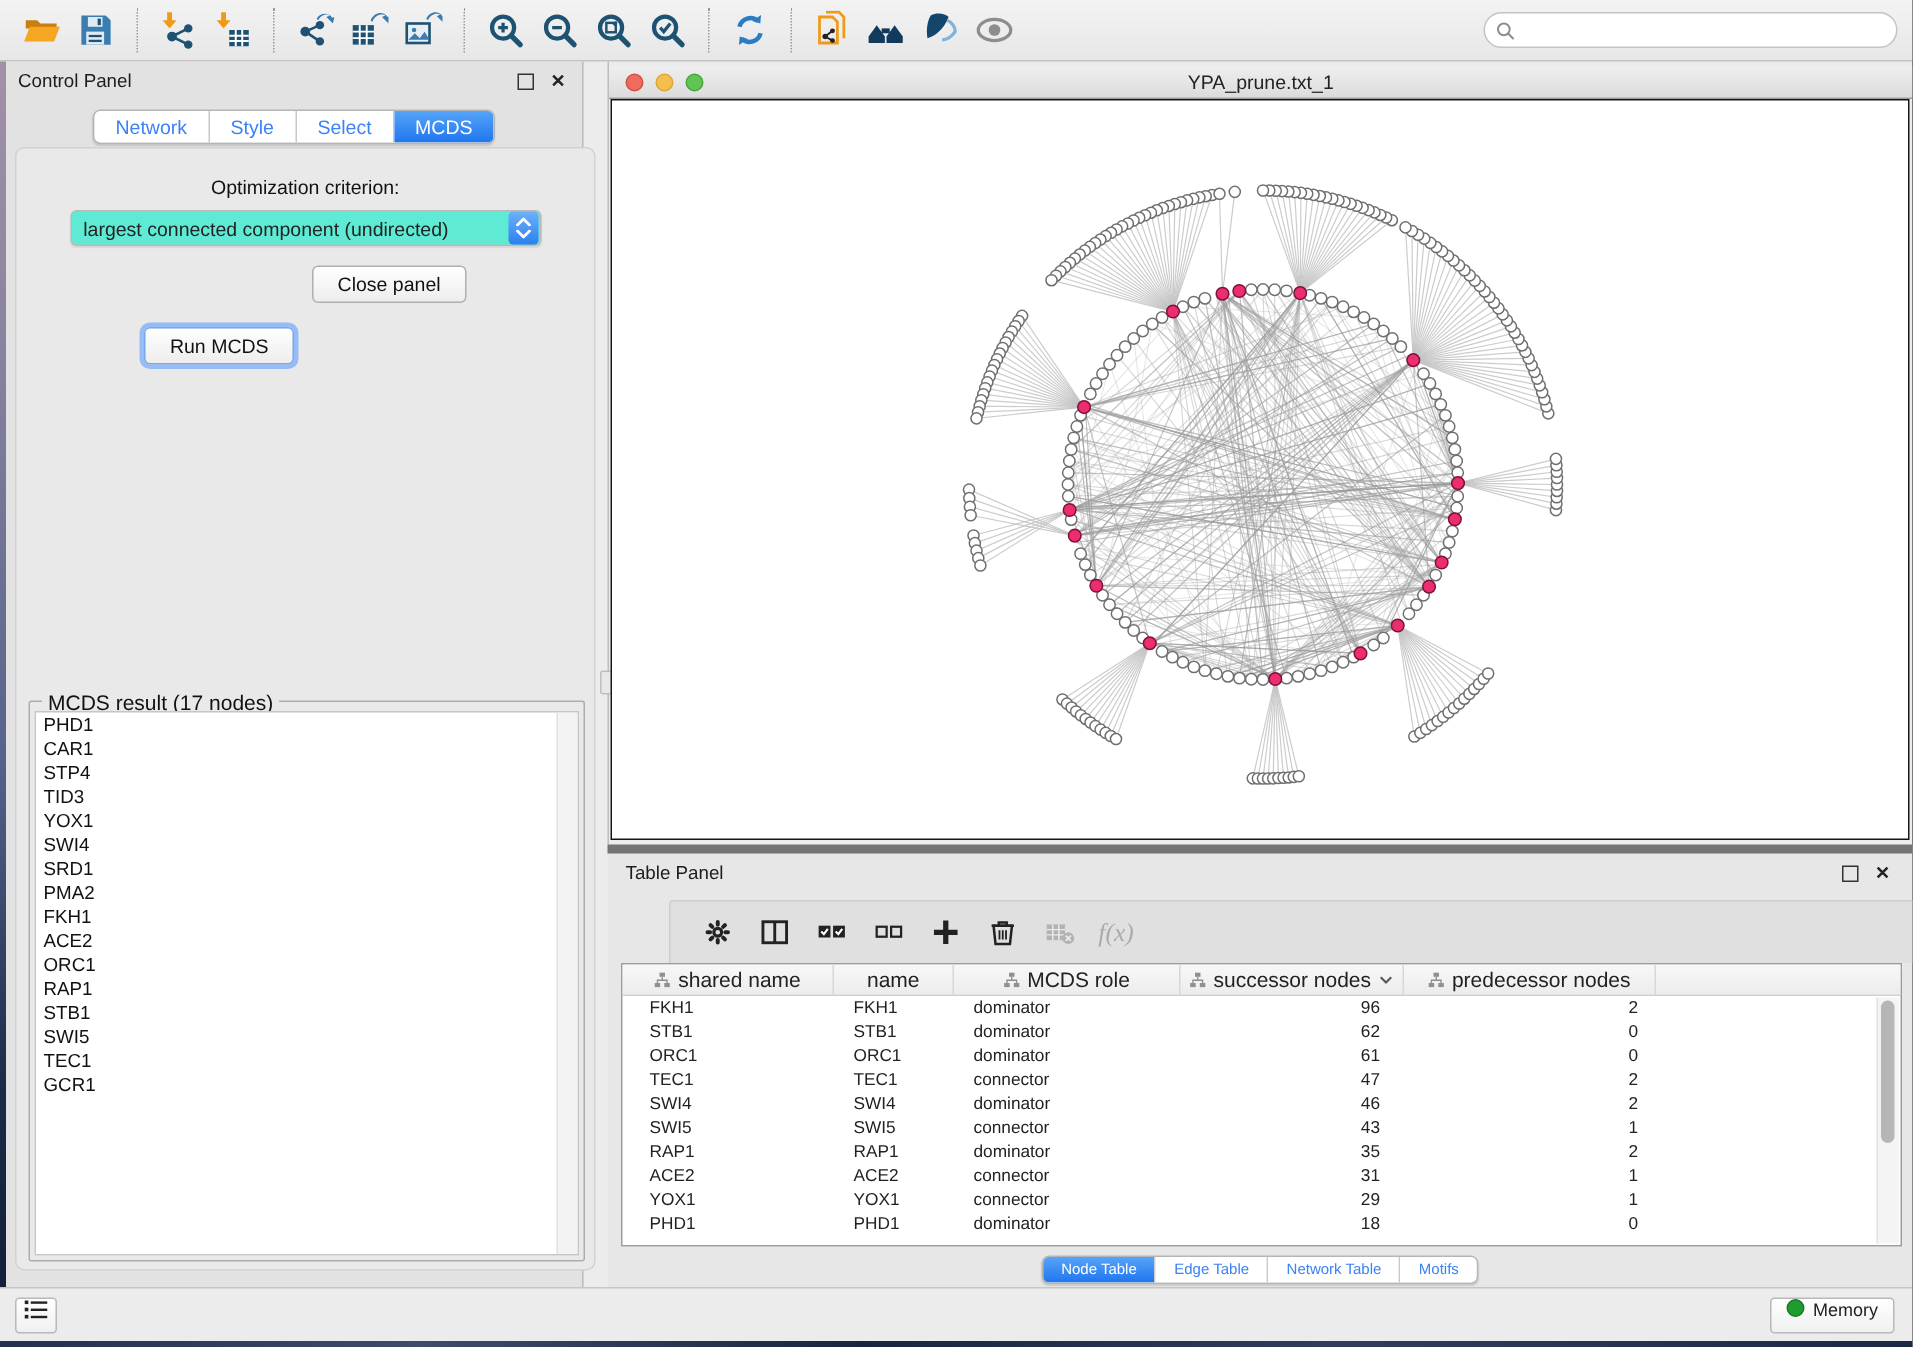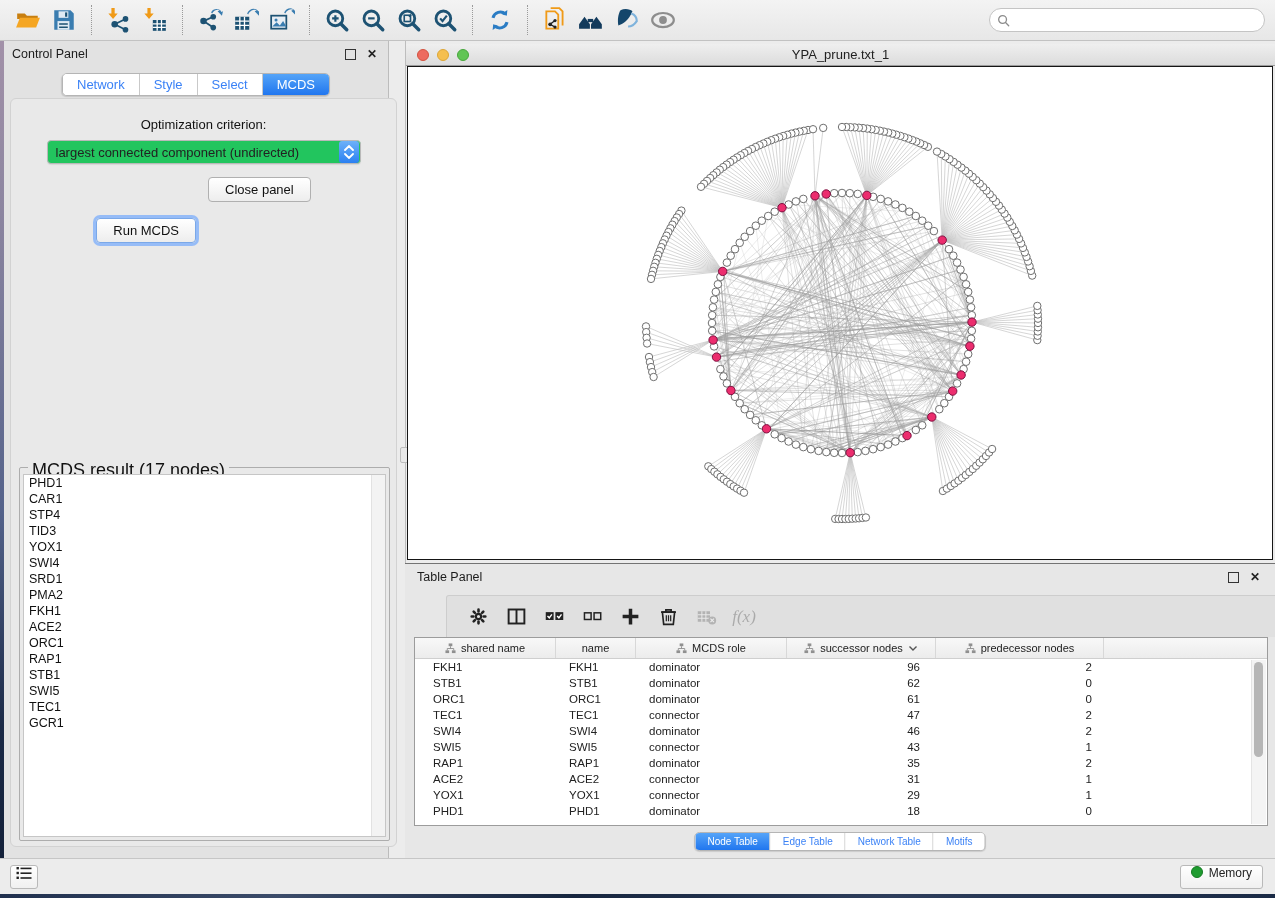--- a/index.html
+++ b/index.html
@@ -33,65 +33,65 @@
   .seg{display:flex;background:#fff;border:1px solid #b5b5b5;border-radius:5px;overflow:hidden;
     box-shadow:0 1px 1px rgba(0,0,0,.12);}
   .seg .sg{padding:3px 14px;font-size:13px;border-right:1px solid #c9c9c9;background:#fff;color:#3b82f6;
     display:flex;align-items:center;justify-content:center;cursor:default;}
   .seg .sg:last-child{border-right:none;}
   .seg .sg.sel{background:linear-gradient(#55a4f8,#2076ef);color:#fff;}
   .cp-tabs{position:absolute;left:50%;top:32px;transform:translateX(-50%);}
   .cp-inner{position:absolute;left:6px;top:57px;width:387px;height:749px;background:#e9e9e9;
     border:1px solid #d2d2d2;border-radius:6px;box-sizing:border-box;}
   .opt-label{text-align:center;margin-top:18px;font-size:13px;color:#111;}
-  .dropdown{position:relative;margin:8px auto 0;width:314px;height:24px;background:#22c55e;border:1px solid #b9b9b9;
+  .dropdown{position:relative;margin:8px auto 0;width:314px;height:24px;background:#5eead4;border:1px solid #b9b9b9;
     border-radius:4px;box-sizing:border-box;display:flex;align-items:center;box-shadow:0 1px 1px rgba(0,0,0,.08);}
   .dropdown .val{flex:1;font-size:13px;padding-left:8px;white-space:nowrap;overflow:hidden;}
   .dd-step{width:20px;height:22px;border-radius:3px;background:linear-gradient(#6db1f9,#2b80f1);
     display:flex;flex-direction:column;align-items:center;justify-content:center;gap:2px;margin-right:1px;}
   .dd-step svg{display:block;}
   .btnrow{display:flex;justify-content:center;gap:12px;margin-top:13px;}
   .aqua-btn{height:23px;padding:0 16px;background:linear-gradient(#ffffff,#ededed);border:1px solid #b0b0b0;
     border-radius:4px;font:13px "Liberation Sans",sans-serif;color:#111;display:flex;align-items:center;cursor:default;}
   .aqua-btn.focused{box-shadow:0 0 0 3px rgba(106,164,255,.65);border-color:#7aa8e8;margin-top:41px;}
   .groupbox{position:absolute;left:8px;top:368px;width:369px;height:372px;border:1px solid #adadad;
     border-radius:2px;}
-  .groupbox .gtitle{position:absolute;left:8px;top:-8px;background:#e9e9e9;padding:0 4px;font-size:18px;color:#111;}
+  .groupbox .gtitle{position:absolute;left:8px;top:-8px;background:#e9e9e9;padding:0 4px;font-size:14px;color:#111;}
   .listbox{position:absolute;left:3px;top:6px;right:3px;bottom:3px;background:#fff;border:1px solid #c6c6c6;
     overflow:hidden;}
   .listbox .scrolltrack{position:absolute;right:0;top:0;bottom:0;width:13px;background:#f3f3f3;border-left:1px solid #e2e2e2;}
   .li-item{font-size:12.5px;line-height:16px;padding-left:5px;color:#111;}
 
   
   .net-title{position:absolute;left:406px;top:44px;width:869px;height:22px;box-sizing:border-box;
     background:linear-gradient(#efefef,#dcdcdc);border-bottom:1px solid #9b9b9b;display:flex;align-items:center;}
   .tl{width:12px;height:12px;border-radius:50%;margin-left:8px;box-sizing:border-box;}
   .tl.red{background:#ed6b5f;border:1px solid #d3523f;margin-left:11px;}
   .tl.yel{background:#f5bf4f;border:1px solid #dda636;}
   .tl.grn{background:#61c555;border:1px solid #47a73c;}
   .net-title .title{position:absolute;left:0;right:0;text-align:center;font-size:13px;color:#222;}
   .net-canvas{position:absolute;left:407px;top:66px;width:866px;height:494px;background:#fff;
     border:1px solid #151515;box-sizing:border-box;}
   .splitter{position:absolute;left:405px;top:41px;width:1px;height:522px;background:#bdbdbd;}
   .split-knob{position:absolute;left:400px;top:447px;width:10px;height:14px;background:#e8e8e8;
     border:1px solid #bdbdbd;border-radius:2px;}
 
   
-  .tpanel{position:absolute;left:405px;top:563px;width:870px;height:295px;background:#e7e7e7;box-sizing:border-box;border-top:1px solid #737373;}
+  .tpanel{position:absolute;left:405px;top:563px;width:870px;height:295px;background:#e7e7e7;box-sizing:border-box;border-top:6px solid #737373;}
   .t-toolbar{position:absolute;left:9px;top:31px;width:838px;height:42px;box-sizing:border-box;
     background:#e0e0e0;border:1px solid #cdcdcd;border-bottom:none;border-radius:3px 3px 0 0;
     display:flex;align-items:center;padding-left:14px;gap:4px;margin-left:32px;}
   .tt-btn{width:34px;height:32px;display:flex;align-items:center;justify-content:center;}
   .tt-btn.disabled{opacity:.38;}
   .fx{font-family:"Liberation Serif",serif;font-style:italic;font-size:17px;color:#555;}
   .t-table{position:absolute;left:9px;top:73px;width:854px;height:189px;box-sizing:border-box;
     background:#fff;border:1px solid #9c9c9c;overflow:hidden;}
   .thead{display:grid;grid-template-columns:141px 80px 151px 149px 168px 1fr;height:20px;
     background:linear-gradient(#f8f8f8,#ececec);border-bottom:1px solid #cfcfcf;}
-  .th{display:flex;align-items:center;justify-content:center;gap:5px;font-size:11px;color:#222;
+  .th{display:flex;align-items:center;justify-content:center;gap:5px;font-size:14px;color:#222;
     border-right:1px solid #d8d8d8;overflow:hidden;white-space:nowrap;}
   .th:last-child{border-right:none;}
   .trow{display:grid;grid-template-columns:141px 80px 151px 149px 168px 1fr;height:16px;}
   .td{font-size:11.5px;line-height:16px;white-space:nowrap;overflow:hidden;}
   .td.l{padding-left:18px;}  .td.l2{padding-left:13px;}
   .td.r{text-align:right;padding-right:16px;} .td.r2{text-align:right;padding-right:12px;}
   .v-scroll{position:absolute;right:1px;top:22px;width:14px;height:164px;background:#f4f4f4;border-left:1px solid #e4e4e4;}
   .v-thumb{position:absolute;left:2px;top:2px;width:9px;height:95px;background:#b6b6b6;border-radius:5px;}
   .t-tabs{position:absolute;left:50%;top:268px;transform:translateX(-50%);}
   .t-tabs .sg{font-size:10px;padding:3px 12px;}

